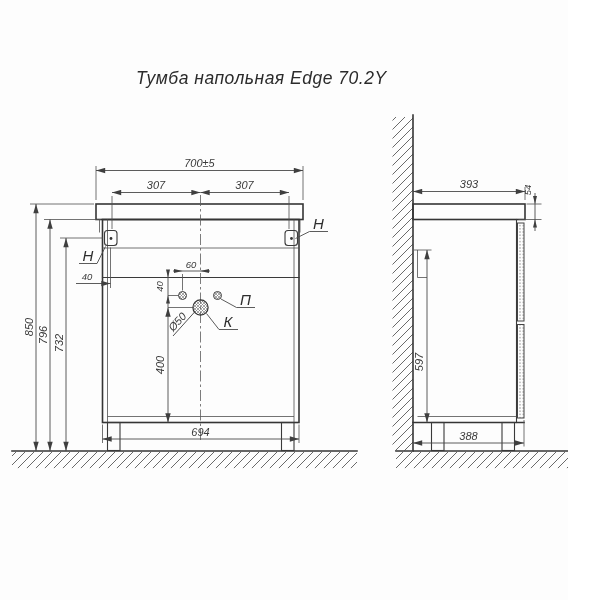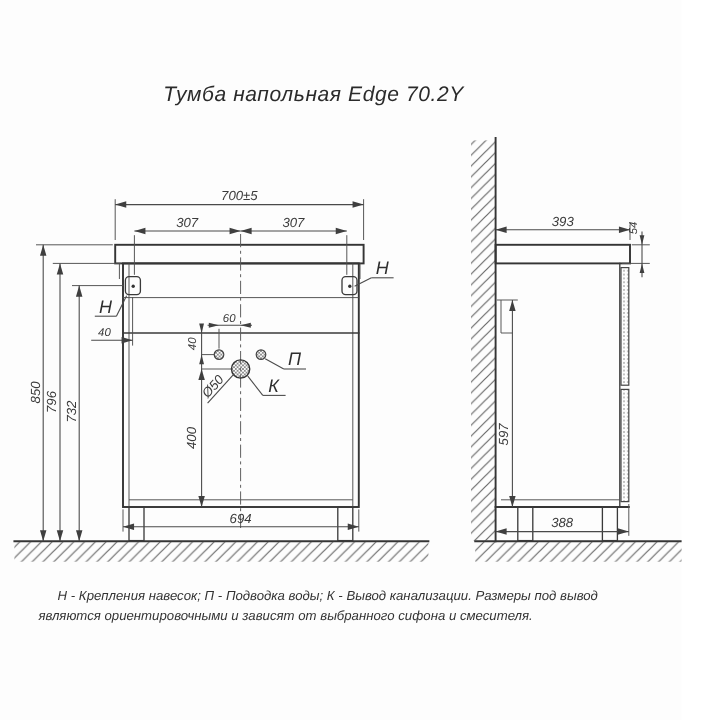--- a/index.html
+++ b/index.html
@@ -228,14 +228,13 @@
     </g>
 
     <g>
       <line class="thin" x1="524" y1="420" x2="524" y2="446.5"></line>
       <line class="dim" x1="413" y1="443" x2="524" y2="443" marker-start="url(#ar)" marker-end="url(#ar)"></line>
       <text class="d" x="468.5" y="439.5" text-anchor="middle">388</text>
     </g>
   </g>
 </svg>
 
-<div class="note">Н - Крепления навесок; П - Подводка воды; К - Вывод канализации. Размеры под вывод являются ориентировочными и зависят от выбранного сифона и смесителя.</div>
 </div>
 
 </body></html>

